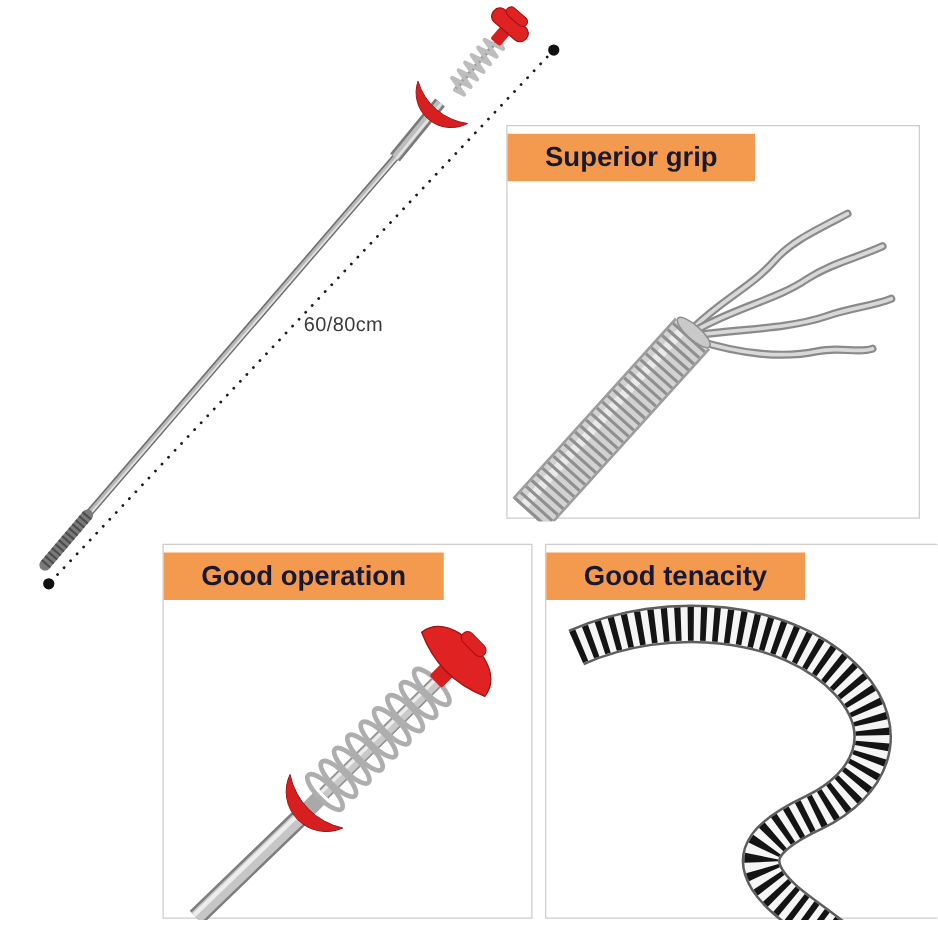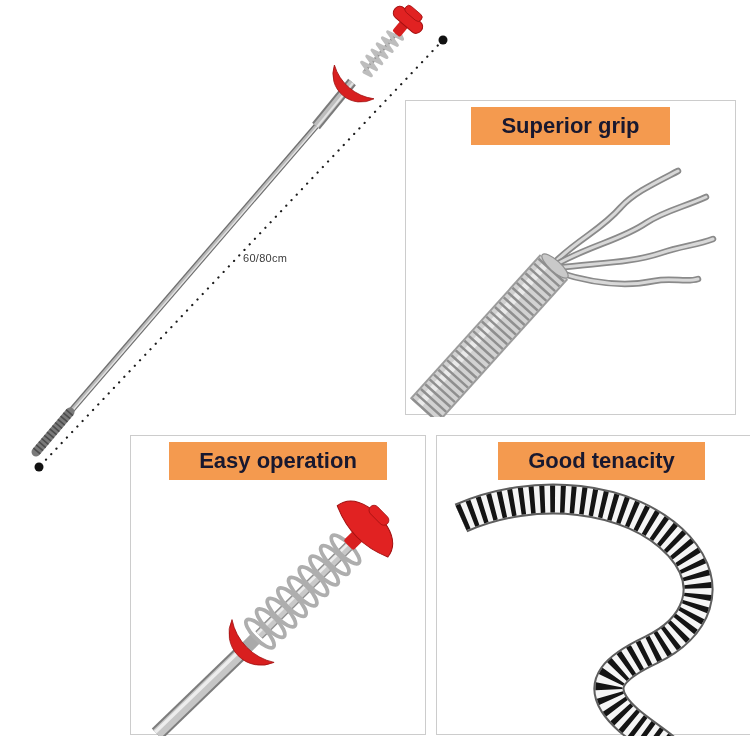--- a/index.html
+++ b/index.html
@@ -2,26 +2,26 @@
 <html style="--accent-orange: #f49a4f; --label-text: #18182f; --tool-red: #e12222; --panel-border: #cccccc; --background: #ffffff;"><head>
 <meta charset="utf-8">
 <style>
   html,body{margin:0;padding:0;background:#fff;}
   .canvas{
     position:relative;width:750px;height:750px;background:#fff;overflow:hidden;
     font-family:"Liberation Sans",sans-serif;
   }
   .main-figure{position:absolute;left:0;top:0;width:460px;height:480px;}
   .length-label{
-    position:absolute;left:243px;top:252px;font-size:11px;color:#3b3b3b;
+    position:absolute;left:243px;top:252px;font-size:16px;color:#3b3b3b;
     letter-spacing:.3px;
   }
   .panel{
     position:absolute;background:#fff;border:1px solid var(--panel-border,#cccccc);
-    text-align:center;box-sizing:border-box;
+    text-align:left;box-sizing:border-box;
   }
   .panel-label{
     display:inline-block;margin-top:6px;background:var(--accent-orange,#f49a4f);
     color:var(--label-text,#18182f);font-weight:bold;font-size:22px;
     padding:4px 30px;line-height:1.35;white-space:nowrap;
   }
   .panel svg{display:block;margin:0 auto;}
   #panel-grip{left:405px;top:100px;width:331px;height:315px;}
   #panel-easy{left:130px;top:435px;width:296px;height:300px;}
   #panel-tenacity{left:436px;top:435px;width:331px;height:300px;}
@@ -92,21 +92,21 @@
         <line x1="18" y1="266" x2="148" y2="122" stroke="#9c9c9c" stroke-width="38"></line>
         <line x1="18" y1="266" x2="148" y2="122" stroke="#d2d2d2" stroke-width="34"></line>
         <line x1="12.1" y1="260.6" x2="142.1" y2="116.6" stroke="#ffffff" stroke-width="7" opacity="0.55"></line>
         <line x1="18" y1="266" x2="148" y2="122" stroke="#8f8f8f" stroke-width="34" stroke-dasharray="2.5 4"></line>
         <ellipse cx="0" cy="0" rx="17" ry="5.5" transform="translate(149,121) rotate(42)" fill="#c9c9c9" stroke="#8f8f8f" stroke-width="1.2"></ellipse>
       </g>
     </svg>
   </section>
 
   <section class="panel" id="panel-easy">
-    <div class="panel-label">Easy operation</div>
+    <div class="panel-label">Good operation</div>
     <svg width="294" height="256" viewBox="0 0 294 256">
 
       <g>
         <line x1="112" y1="171" x2="26" y2="254" stroke="#7d7d7d" stroke-width="15"></line>
         <line x1="112" y1="171" x2="26" y2="254" stroke="#c6c6c6" stroke-width="11"></line>
         <line x1="110.2" y1="169.2" x2="24.2" y2="252.2" stroke="#ededed" stroke-width="3.5"></line>
         <line x1="126" y1="157" x2="113" y2="170" stroke="#a9a9a9" stroke-width="13"></line>
       </g>
 
       <g>

